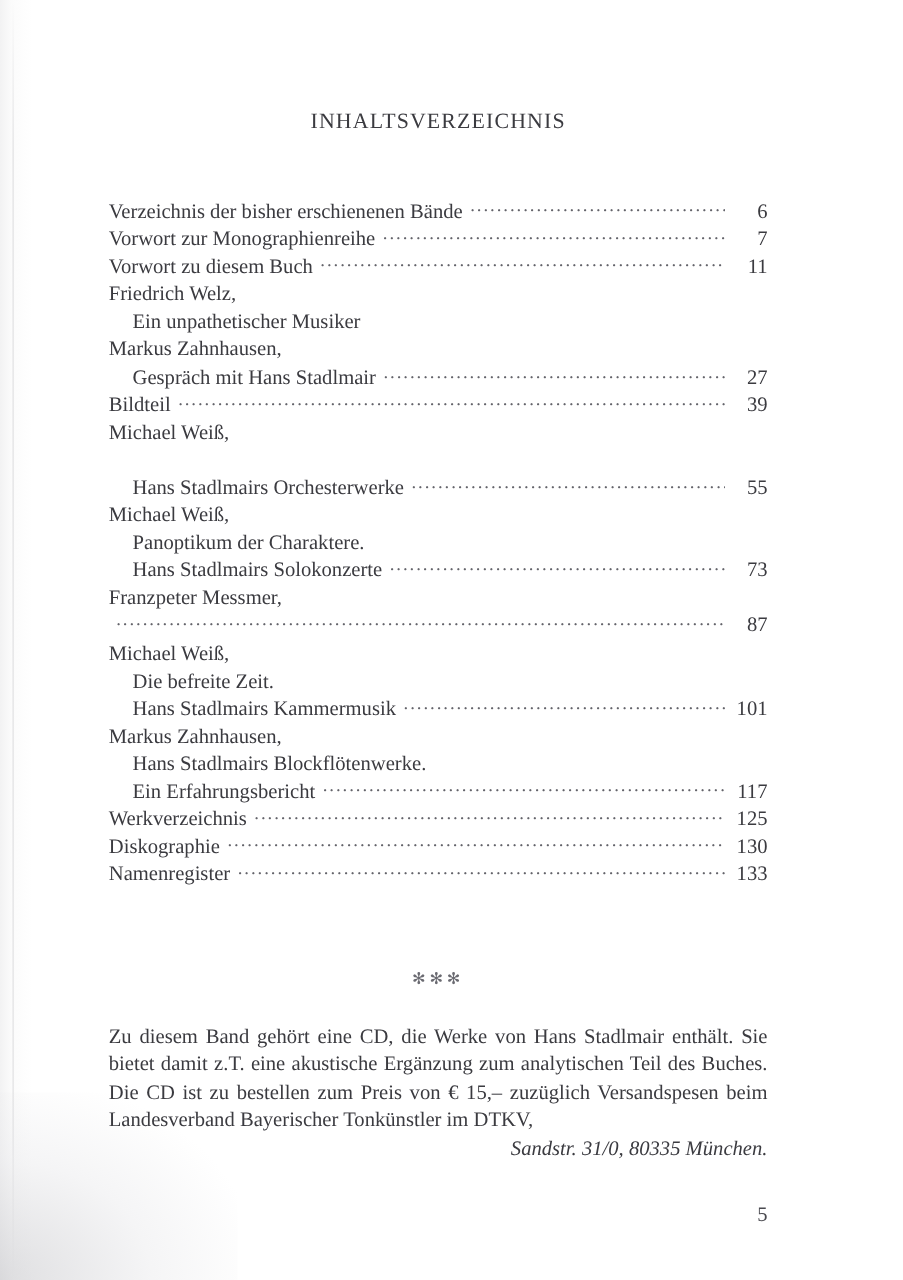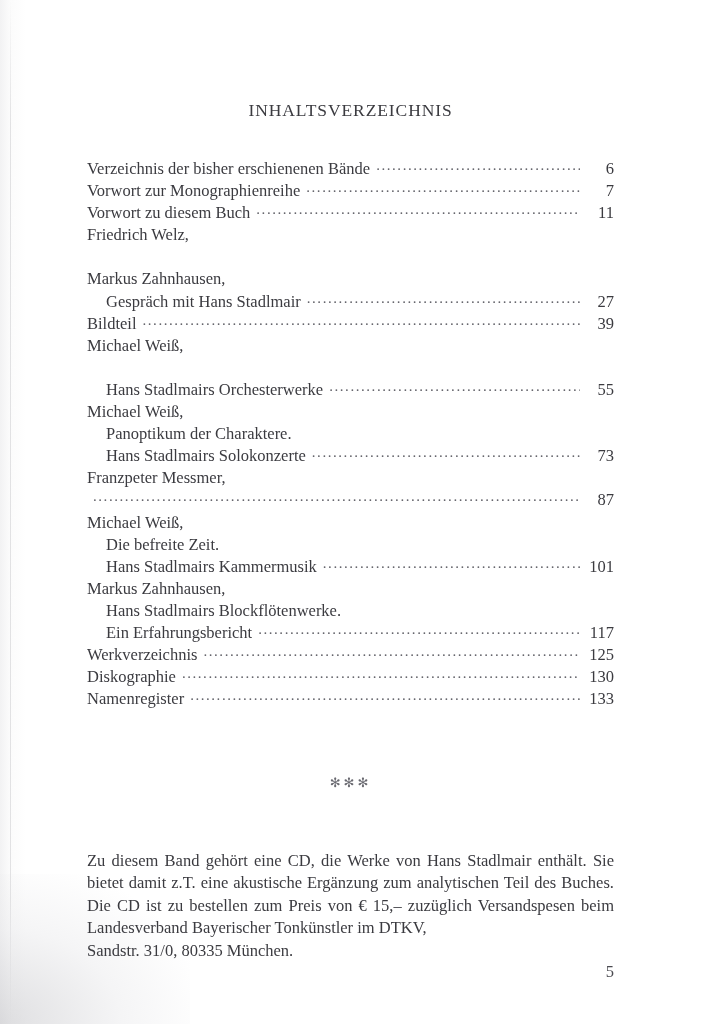--- a/index.html
+++ b/index.html
@@ -43,21 +43,21 @@
     position: absolute;
     left: 87px;
     top: 0;
     width: 527px;   
     height: 1024px;
   }
 
   .doc-title {
     position: absolute;
     left: 0;
-    top: 100px;
+    top: 86px;
     width: 527px;
     text-align: center;
     font-size: 17.5px;
     letter-spacing: 0.9px;
     color: #3b3b40;
     white-space: nowrap;
   }
 
   .toc {
     position: absolute;
@@ -122,23 +122,22 @@
     position: absolute;
     left: 0;
     top: 818px;
     width: 527px;
     font-size: 16.5px;
     line-height: 22.4px;
     text-align: justify;
     text-justify: inter-word;
     color: #3b3b40;
     hyphens: none;
-    margin-top: 32px;
-  }
-  .note .last-line { display: block; text-align: left; }
+  }
+  .note .last-line { display: block; text-align: right; font-style: italic; }
 
   .folio {
     position: absolute;
     left: 0;
     top: 962px;
     width: 527px;
     text-align: right;
     font-size: 16.5px;
     color: #4a4a50;
   }
@@ -171,20 +170,21 @@
           <span class="toc-label">Vorwort zu diesem Buch</span>
           <span class="toc-leader"></span>
           <span class="toc-page">11</span>
         </div>
         <div class="toc-line plain">
           <span class="toc-label">Friedrich Welz,</span>
           <span class="toc-leader blank"></span>
           <span class="toc-page"></span>
         </div>
         <div class="toc-line indent plain">
+          <span class="toc-label">Ein unpathetischer Musiker</span>
           <span class="toc-leader blank"></span>
           <span class="toc-page"></span>
         </div>
         <div class="toc-line plain">
           <span class="toc-label">Markus Zahnhausen,</span>
           <span class="toc-leader blank"></span>
           <span class="toc-page"></span>
         </div>
         <div class="toc-line indent">
           <span class="toc-label">Gespräch mit Hans Stadlmair</span>

